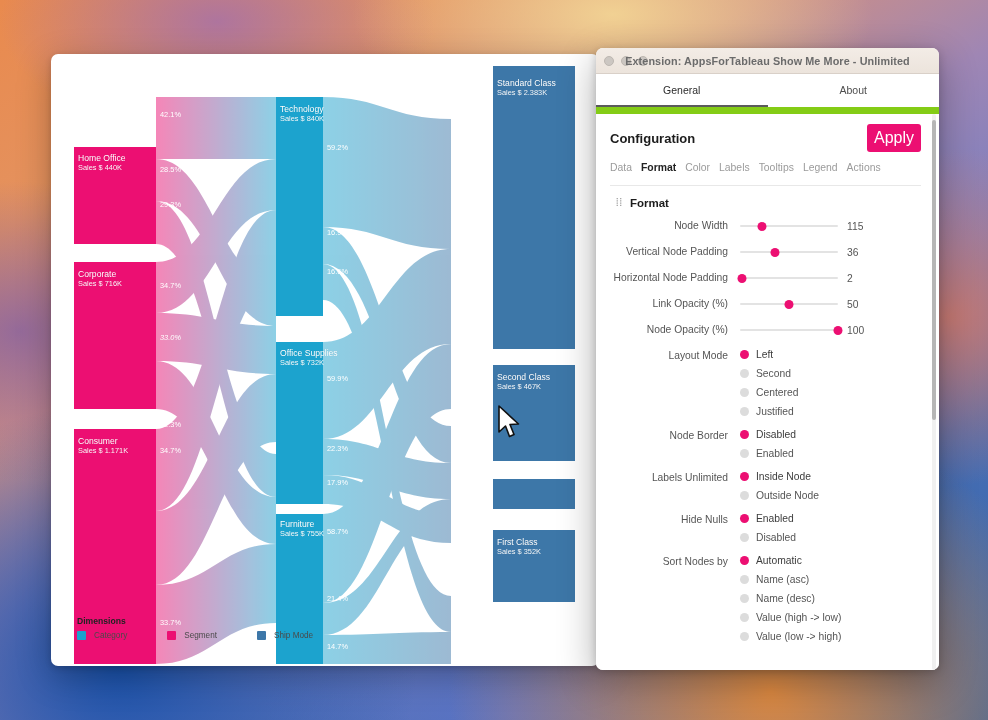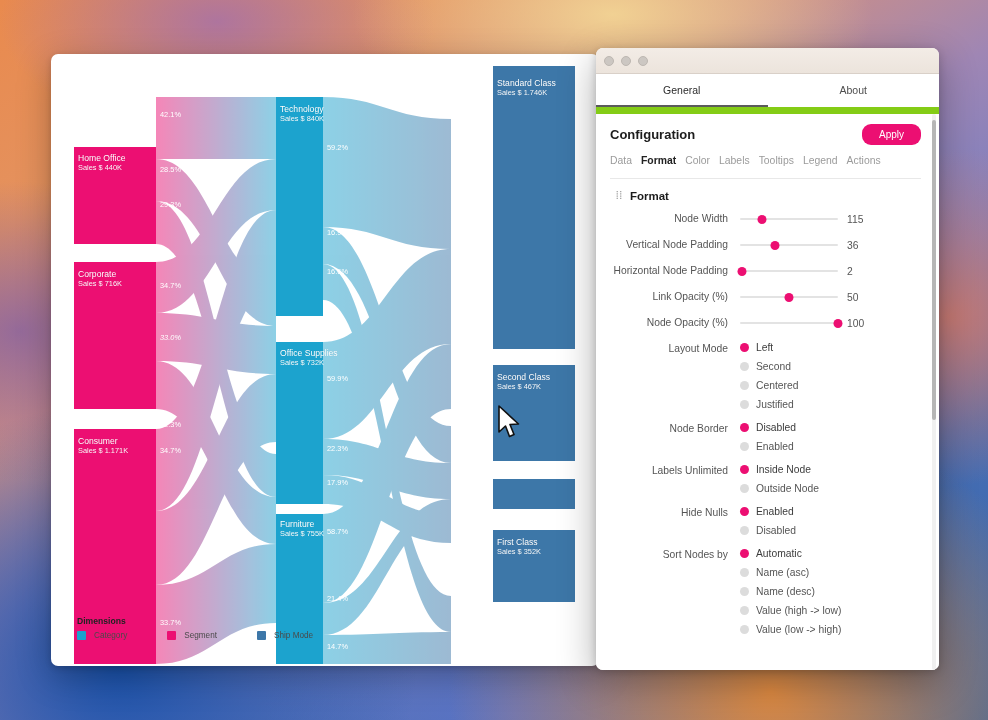--- a/index.html
+++ b/index.html
@@ -92,22 +92,22 @@
     flex: 1; display: flex; align-items: center; justify-content: center;
     font-size: 10.5px; color: #4d4d4d; cursor: pointer;
     border-bottom: 2px solid transparent;
   }
   .ext-tab.active { color: #2b2b2b; border-bottom-color: #5b5b5b; }
   #ext-body { flex: 1; position: relative; overflow: hidden; background: #fff; }
   #ext-scroll { position: absolute; inset: 0; overflow: hidden; padding: 10px 18px 10px 14px; }
   .cfg-head { display: flex; align-items: center; justify-content: space-between; margin-bottom: 10px; }
   .cfg-title { font-size: 13px; font-weight: bold; color: #1c1c1c; }
   .apply-btn {
-    background: #ec0f72; color: #fff; border: none; border-radius: 9px;
-    font-size: 10px; padding: 5px 17px; cursor: pointer;
+    background: #ec0f72; color: #fff; border: none; border-radius: 3px;
+    font-size: 16px; padding: 5px 7px; cursor: pointer;
     font-family: "Liberation Sans", sans-serif;
   }
   .subtabs { display: flex; gap: 9px; font-size: 10.4px; color: #9b9b9b; margin-bottom: 12px; }
   .subtab { cursor: pointer; }
   .subtab.active { color: #222; font-weight: bold; }
   .sec-head { display: flex; align-items: center; gap: 7px; margin: 10px 0 10px 6px; }
   .grip { color: #9a9a9a; font-size: 11px; letter-spacing: 1px; }
   .sec-title { font-size: 11.5px; font-weight: bold; color: #1c1c1c; }
   .divider { height: 1px; background: #e8e8e8; margin: 4px 0 0 0; }
 
@@ -232,21 +232,21 @@
       <span class="nm">Office Supplies</span>
       <span class="vl">Sales $ 732K</span>
     </div>
     <div class="node-label" style="left:229px; top:465px;">
       <span class="nm">Furniture</span>
       <span class="vl">Sales $ 755K</span>
     </div>
 
     <div class="node-label" style="left:446px; top:24px;">
       <span class="nm">Standard Class</span>
-      <span class="vl">Sales $ 1.746K</span>
+      <span class="vl">Sales $ 2.383K</span>
     </div>
     <div class="node-label" style="left:446px; top:318px;">
       <span class="nm">Second Class</span>
       <span class="vl">Sales $ 467K</span>
     </div>
     <div class="node-label" style="left:446px; top:483px;">
       <span class="nm">First Class</span>
       <span class="vl">Sales $ 352K</span>
     </div>
 
@@ -294,20 +294,21 @@
   </svg>
 
   <div id="ext-window">
 
     <div id="ext-titlebar">
       <div class="traffic">
         <span class="tl"></span>
         <span class="tl"></span>
         <span class="tl"></span>
       </div>
+      <div id="ext-title">Extension: AppsForTableau Show Me More - Unlimited</div>
     </div>
 
     <div id="ext-tabs">
       <div class="ext-tab active">General</div>
       <div class="ext-tab">About</div>
     </div>
 
     <div id="ext-body">
       <div id="ext-scroll">
 

